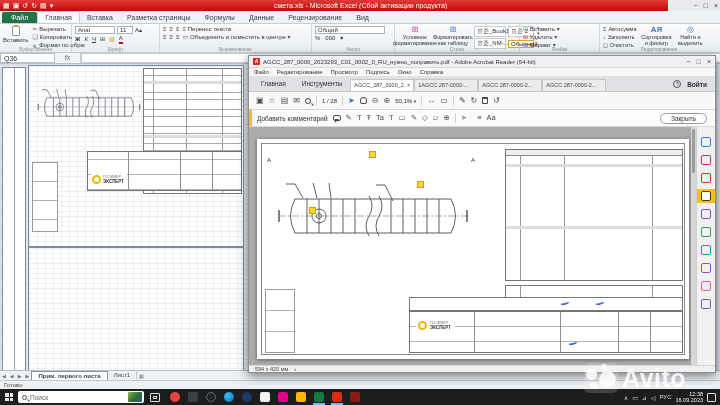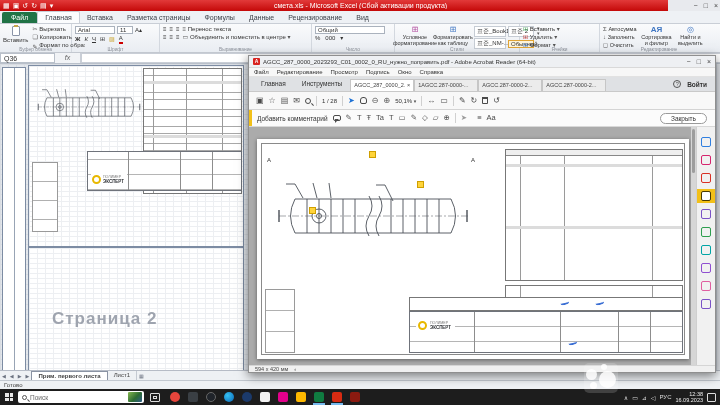--- a/index.html
+++ b/index.html
@@ -379,21 +379,20 @@
             <div class="ring"></div>
             <div class="logo-txt"><span style="font-size:4px;display:block;font-weight:normal;color:#777;">ПОЛИМЕР</span><span>ЭКСПЕРТ</span></div>
           </div>
         </div>
 
         <div class="abs" style="left:3px;top:96px;width:26px;height:70px;border:1px solid #9a9a9a;background:#fff;background-image:repeating-linear-gradient(180deg,rgba(0,0,0,0) 0 9px,#b0b0b0 9px 9.5px);"></div>
       </div>
 
 
       <div class="page" style="left:28px;top:183px;width:216px;height:176px;"></div>
-      <div class="wm" style="left:52px;top:245px;">Страница 2</div>
     </div>
 
     <div class="xl-vscroll"></div>
 
     <div class="xl-sheettabs">
       <span class="nav">◀</span>
       <span class="nav">◀</span>
       <span class="nav">▶</span>
       <span class="nav">▶</span>
       <span class="stab active">Прим. первого листа</span>
@@ -656,15 +655,16 @@
   </div>
 
   <div class="avito">
     <div class="av-logo">
       <div class="bgr"></div>
       <i style="left:2px;top:6px;width:11px;height:11px;"></i>
       <i style="left:15px;top:8px;width:17px;height:17px;"></i>
       <i style="left:6px;top:19px;width:7px;height:7px;"></i>
       <i style="left:17px;top:1px;width:6px;height:6px;"></i>
     </div>
+    <div class="av-text">Avito</div>
   </div>
 
 </div>
 
 </body></html>

